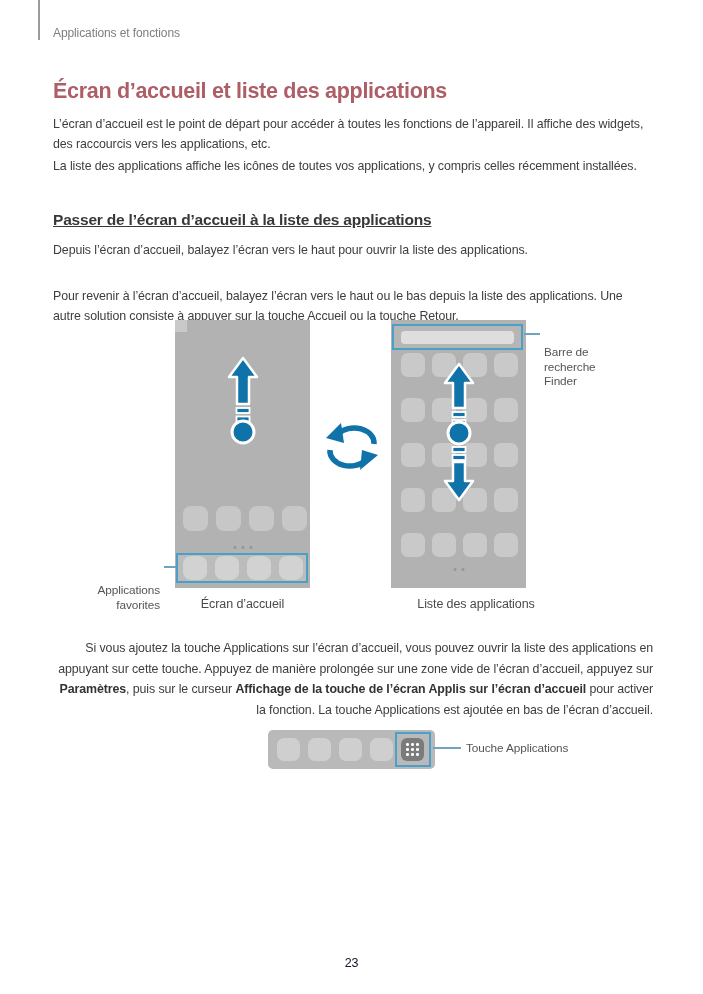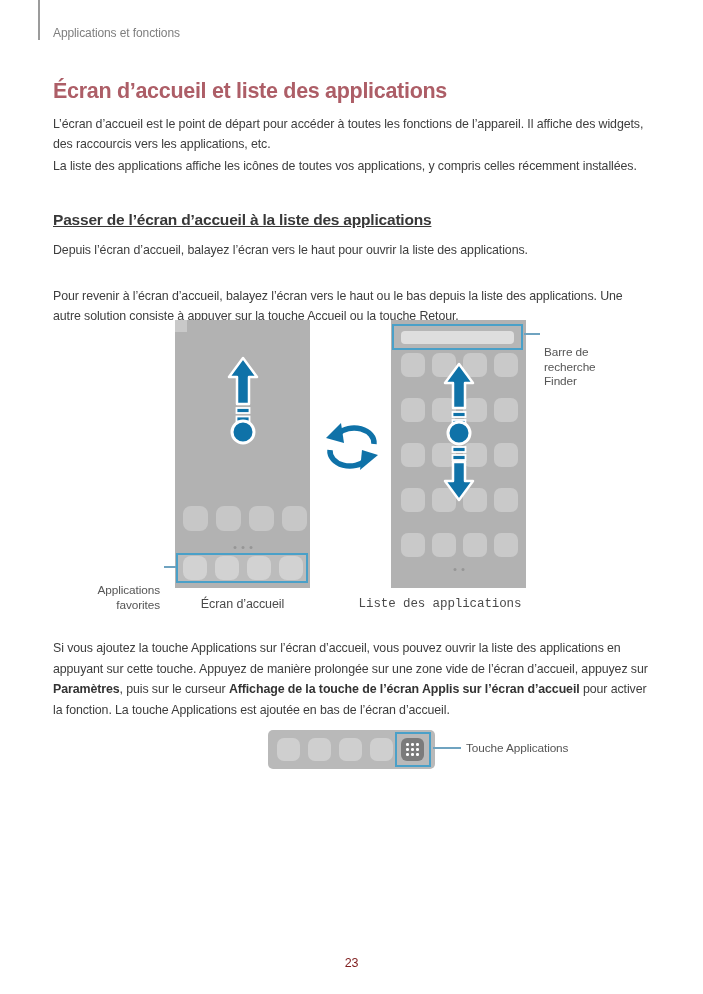--- a/index.html
+++ b/index.html
@@ -14,21 +14,21 @@
   .header-rule { position:absolute; left:38px; top:0; width:1.5px; height:40px; background:#9b9b9b; }
   .header-text { position:absolute; left:53px; top:26px; font-size:12px; color:#7e7e7e; }
 
   
   .title { position:absolute; left:53px; top:79px; font-size:21.5px; font-weight:600;
            color:var(--heading,#ad5e67); letter-spacing:-0.3px; }
   .body-p { position:absolute; left:53px; width:600px; font-size:12.4px; line-height:19.5px; }
   .p1 { top:115px; } .p2 { top:157px; }
   .subtitle { position:absolute; left:53px; top:211px; font-size:15.5px; font-weight:700; color:#383838; letter-spacing:-0.2px;text-decoration:underline; }
   .p3 { top:241px; } .p4 { top:266px;margin-top:21px; }
-  .p5 { top:638px; line-height:20.5px; }
+  .p5 { top:638px; line-height:20.5px;text-align:right; }
   .p5 b { font-weight:700; color:#333; }
 
   
   .phone { position:absolute; width:135px; height:268px; background:var(--phone,#b2b2b2); top:320px; }
   .phone-left { left:175px; } .phone-right { left:391px; }
   .corner-notch { position:absolute; left:0; top:0; width:12px; height:12px; background:#c9c9c9; }
   .icon-row { position:absolute; display:flex; column-gap:8px; left:8px; }
   .app-ph { width:25px; height:25px; background:#c7c7c7; border-radius:8px; }
   .row-home { top:186px; }
   .grid-apps { position:absolute; left:10px; top:33px; width:120px; display:flex; flex-wrap:wrap; column-gap:7px; row-gap:21px; }
@@ -41,42 +41,42 @@
              display:flex; align-items:center; column-gap:8px; padding-left:5px; }
   .fav-box .app-ph { width:24px; height:24px; background:#d2d2d2; }
   .search-callout { position:absolute; left:1px; top:4px; width:131px; height:26px;
              border:2px solid var(--callout,#4aa0c8); background:#b6b6b6; }
   .search-pill { position:absolute; left:7px; top:5px; width:113px; height:13px; background:#dedede; border-radius:4px; }
   .arrow-svg { position:absolute; left:0; top:0; pointer-events:none; }
 
   .sync-svg { position:absolute; left:324px; top:420px; }
 
   .caption { position:absolute; width:135px; text-align:center; top:597px; font-size:12.5px; color:#4a4a4a; }
-  .cap-left { left:175px; } .cap-right { left:340px; width:200px;font-family:Liberation Mono, monospace; }
+  .cap-left { left:175px; } .cap-right { left:376px; width:200px; }
 
   .callout-line { position:absolute; height:1.5px; background:#6fa3c0; }
   .line-search { left:524px; top:333px; width:16px; }
   .line-fav { left:164px; top:566px; width:12px; }
   .line-appsbtn { left:433px; top:747px; width:28px; }
   .callout-label { position:absolute; font-size:11.8px; line-height:14.5px; color:#555; }
   .lbl-search { left:544px; top:325px; width:70px;margin-top:20px; }
   .lbl-fav { left:60px; top:559px; width:100px; text-align:right;margin-top:24px; }
   .lbl-appsbtn { left:466px; top:741px; white-space:nowrap; }
 
   
   .dock { position:absolute; left:268px; top:730px; width:167px; height:39px; background:#b9b9b9; border-radius:5px;
           display:flex; align-items:center; column-gap:8px; padding-left:9px; }
   .dock .app-ph { width:23px; height:23px; background:#cfcfcf; border-radius:7px; }
   .apps-btn { width:23px; height:23px; background:#7b7b7b; border-radius:6px;
               display:grid; grid-template-columns:repeat(3,3px); grid-template-rows:repeat(3,3px);
               gap:2px; justify-content:center; align-content:center; }
   .apps-btn i { width:2.5px; height:2.5px; border-radius:50%; background:#fff; }
   .apps-btn-box { position:absolute; left:395px; top:732px; width:36px; height:35px; border:2px solid var(--callout,#4aa0c8); }
 
-  .page-number { position:absolute; left:0; top:956px; width:703px; text-align:center; font-size:12.5px; color:#7f1d1d; }
+  .page-number { position:absolute; left:0; top:956px; width:703px; text-align:center; font-size:12.5px; color:#0f172a; }
 </style>
 </head>
 <body>
 
 <div class="page">
 
   <div class="header-rule"></div>
   <div class="header-text">Applications et fonctions</div>
 
   <h1 class="title">Écran d’accueil et liste des applications</h1>

